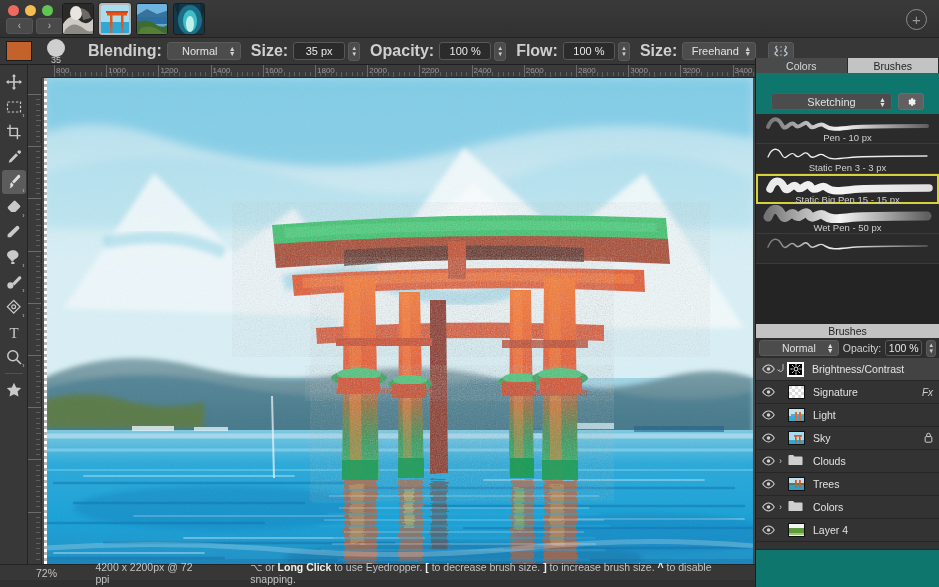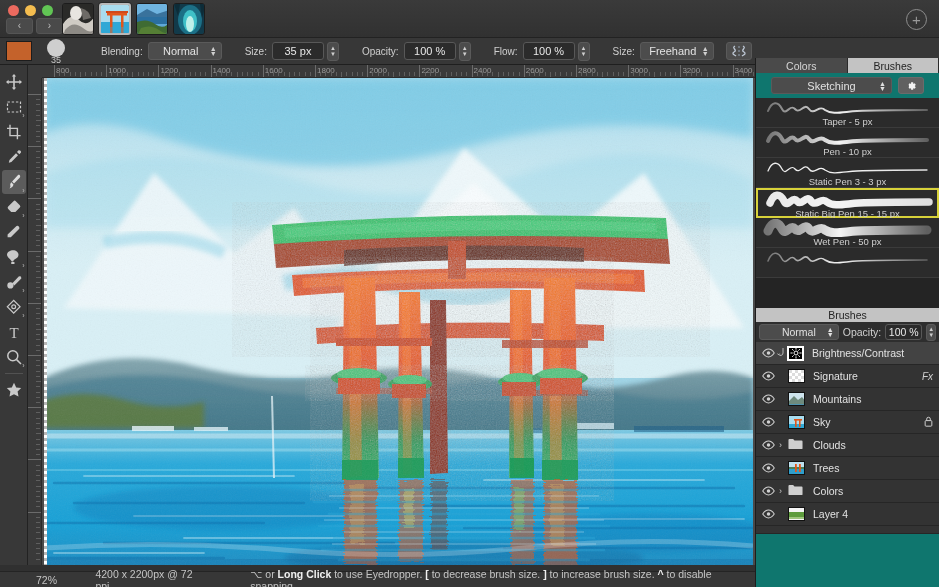--- a/index.html
+++ b/index.html
@@ -43,21 +43,21 @@
     background:#373737; border-bottom:1px solid #1f1f1f;
     display:flex; align-items:center; padding-left:6px;
   }
   .swatch{ width:26px; height:20px; border:1px solid #1c1c1c; }
   .brushprev{ position:relative; width:40px; height:26px; margin-left:6px; }
   .brushdot{
     position:absolute; left:9px; top:1px; width:18px; height:18px;
     border-radius:50%; background:#cfcfcf;
   }
   .brushnum{ position:absolute; left:0; top:17px; width:36px; text-align:center; font-size:9px; color:#cacaca;}
-  .olabel{ margin-left:23px; color:#cfcfcf; font-size:10px; }
+  .olabel{ margin-left:10px; color:#cfcfcf; font-size:16px;font-weight:bold; }
   .osel{
     margin-left:5px; height:18px; min-width:74px; border-radius:3px;
     background:#4c4c4c; border:1px solid #5a5a5a; color:#e3e3e3;
     display:flex; align-items:center; justify-content:center; position:relative;
     font-size:11px; padding:0 16px 0 8px;
   }
   .osel .arr{ position:absolute; right:4px; top:50%; transform:translateY(-50%);
     display:flex; flex-direction:column; line-height:5px; font-size:7px; color:#cfcfcf;}
   .onum{
     margin-left:5px; height:18px; width:52px; border-radius:3px;
@@ -124,21 +124,21 @@
   .rpanel{
     position:absolute; left:755px; top:58px; width:184px; height:560px;
     background:#0f766e; border-left:1px solid #1d1d1d;
   }
   .tabs{ display:flex; height:15px; }
   .tab{
     flex:1; display:flex; align-items:center; justify-content:center;
     font-size:10.5px; background:#4a4a4a; color:#d5d5d5; border-right:1px solid #2a2a2a;
   }
   .tab.act{ background:#c3c3c3; color:#242424; }
-  .presetbar{ display:flex; align-items:center; padding:4px 15px; gap:6px; }
+  .presetbar{ display:flex; align-items:center; padding:4px 15px; gap:6px;margin-top:16px; }
   .presetsel{
     flex:1; height:17px; border-radius:3px; background:#4c4c4c; border:1px solid #5a5a5a;
     display:flex; align-items:center; justify-content:center; position:relative;
     color:#e0e0e0; font-size:11px;
   }
   .presetsel .arr{ position:absolute; right:5px; top:50%; transform:translateY(-50%);
     display:flex; flex-direction:column; line-height:5px; font-size:7px; }
   .gearbtn{
     width:26px; height:17px; border-radius:3px; background:#606060; border:1px solid #6b6b6b;
     display:flex; align-items:center; justify-content:center; color:#eee;
@@ -186,21 +186,21 @@
 
   .ltoolbar{
     position:absolute; left:0; bottom:0; width:184px; height:22px;
     background:#373737; border-top:1px solid #242424;
     display:flex; align-items:center; justify-content:center; gap:17px;
   }
   .ltool{ color:#cdcdcd; display:flex; align-items:center; justify-content:center; font-size:12px;}
 
   
   .status{
-    position:absolute; left:0; bottom:0; width:755px; height:16px;
+    position:absolute; left:0; bottom:7px; width:755px; height:16px;
     background:#373737; border-top:1px solid #242424;
     display:flex; align-items:center; color:#c4c4c4; font-size:10.5px;
   }
   .zoomtxt{ margin-left:36px; width:60px; }
   .dimtxt{ margin-left:0px; }
   .hint{ margin-left:42px; }
   .hint b{ color:#f0f0f0; }
   .kbd{ color:#efefef; font-weight:bold; }
 </style>
 </head>
@@ -856,33 +856,20 @@
           <path d="M8 5.2a2.8 2.8 0 1 0 0 5.6 2.8 2.8 0 0 0 0-5.6zm0 4.1a1.3 1.3 0 1 1 0-2.6 1.3 1.3 0 0 1 0 2.6z"></path>
           <path d="M14.4 9.2l-1.2-.7a5.5 5.5 0 0 0 0-1l1.2-.7-1.4-2.4-1.2.7a5.3 5.3 0 0 0-.9-.5V3h-2.8v1.6c-.3.1-.6.3-.9.5l-1.2-.7L4.6 6.8l1.2.7a5.5 5.5 0 0 0 0 1l-1.2.7L6 11.6l1.2-.7c.3.2.6.4.9.5V13h2.8v-1.6c.3-.1.6-.3.9-.5l1.2.7z"></path>
           </svg>
       </div>
     </div>
 
     <div class="brushlist" id="brushlist">
         <div class="brow">
           <svg class="bstroke" viewBox="0 0 170 18">
             <defs>
-              <linearGradient id="bg0" x1="0" x2="1">
-                <stop offset="0" stop-color="#ffffff" stop-opacity="0.35"></stop>
-                <stop offset="0.45" stop-color="#ffffff" stop-opacity="0.95"></stop>
-                <stop offset="1" stop-color="#ffffff" stop-opacity="0.25"></stop>
-              </linearGradient>
-            </defs>
-            <path d="M6 12 C10 2 16 2 20 10 C24 18 28 4 33 10 C38 16 42 3 47 10 C52 17 57 5 63 11 C70 16 80 13 95 12 C115 11 140 11 165 11" fill="none" stroke="url(#bg0)" stroke-width="2" stroke-linecap="round"></path>
-          </svg>
-          <div class="blabel">Taper - 5 px</div>
-        </div>
-        <div class="brow">
-          <svg class="bstroke" viewBox="0 0 170 18">
-            <defs>
               <linearGradient id="bg1" x1="0" x2="1">
                 <stop offset="0" stop-color="#ffffff" stop-opacity="0.35"></stop>
                 <stop offset="0.45" stop-color="#ffffff" stop-opacity="0.95"></stop>
                 <stop offset="1" stop-color="#ffffff" stop-opacity="0.25"></stop>
               </linearGradient>
             </defs>
             <path d="M6 12 C10 2 16 2 20 10 C24 18 28 4 33 10 C38 16 42 3 47 10 C52 17 57 5 63 11 C70 16 80 13 95 12 C115 11 140 11 165 11" fill="none" stroke="url(#bg1)" stroke-width="4" stroke-linecap="round"></path>
           </svg>
           <div class="blabel">Pen - 10 px</div>
         </div>
@@ -1018,25 +1005,27 @@
         </div>
         <div class="lrow">
           <div class="eye">
             <svg width="13" height="10" viewBox="0 0 14 10" fill="none" stroke="#d0d0d0" stroke-width="1.1">
               <path d="M0.8 5C3 1.6 5 0.8 7 0.8s4 0.8 6.2 4.2C11 8.4 9 9.2 7 9.2S3 8.4 0.8 5z"></path>
               <circle cx="7" cy="5" r="1.9" fill="#d0d0d0" stroke="none"></circle>
             </svg>
           </div>
           <div class="discl"></div>
           <div class="lthumb"><svg width="17" height="14" viewBox="0 0 17 14">
-              <rect width="17" height="14" fill="#cfe5ee"></rect>
-              <path d="M0 8 L5 3 L9 7 L13 4 L17 9 L17 14 L0 14Z" fill="#6e8a7d"></path>
-              <rect y="11" width="17" height="3" fill="#4e93b0"></rect>
+              <rect width="17" height="14" fill="#bfe4f2"></rect>
+              <rect y="7" width="17" height="7" fill="#3aa8d8"></rect>
+              <rect x="2" y="5" width="13" height="2" fill="#6fa3ae"></rect>
+              <rect x="6" y="3" width="2" height="9" fill="#e06a2a"></rect>
+              <rect x="10" y="3" width="2" height="9" fill="#e06a2a"></rect>
             </svg></div>
-          <div class="lname">Mountains</div>
+          <div class="lname">Light</div>
         </div>
         <div class="lrow">
           <div class="eye">
             <svg width="13" height="10" viewBox="0 0 14 10" fill="none" stroke="#d0d0d0" stroke-width="1.1">
               <path d="M0.8 5C3 1.6 5 0.8 7 0.8s4 0.8 6.2 4.2C11 8.4 9 9.2 7 9.2S3 8.4 0.8 5z"></path>
               <circle cx="7" cy="5" r="1.9" fill="#d0d0d0" stroke="none"></circle>
             </svg>
           </div>
           <div class="discl"></div>
           <div class="lthumb"><svg width="17" height="14" viewBox="0 0 17 14">

